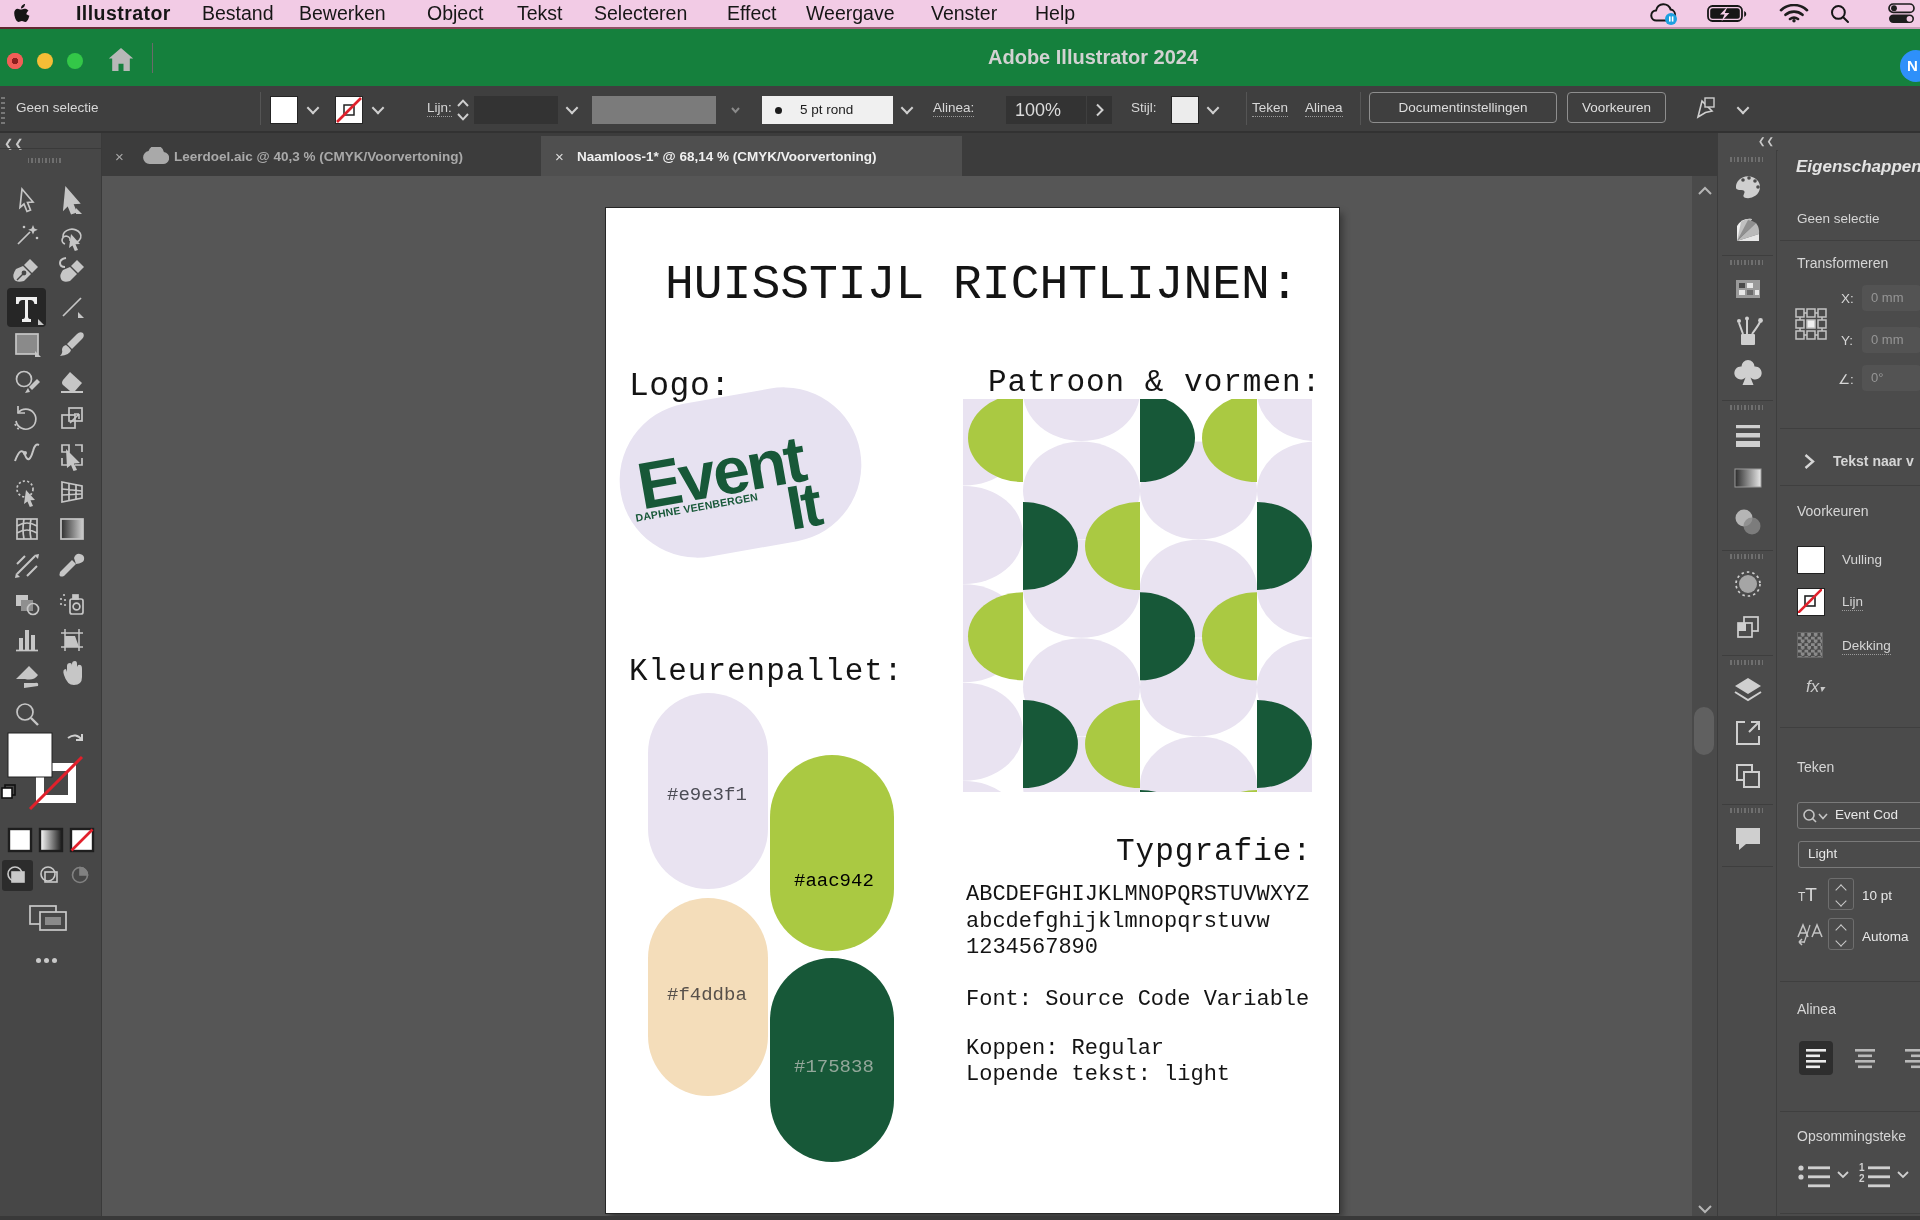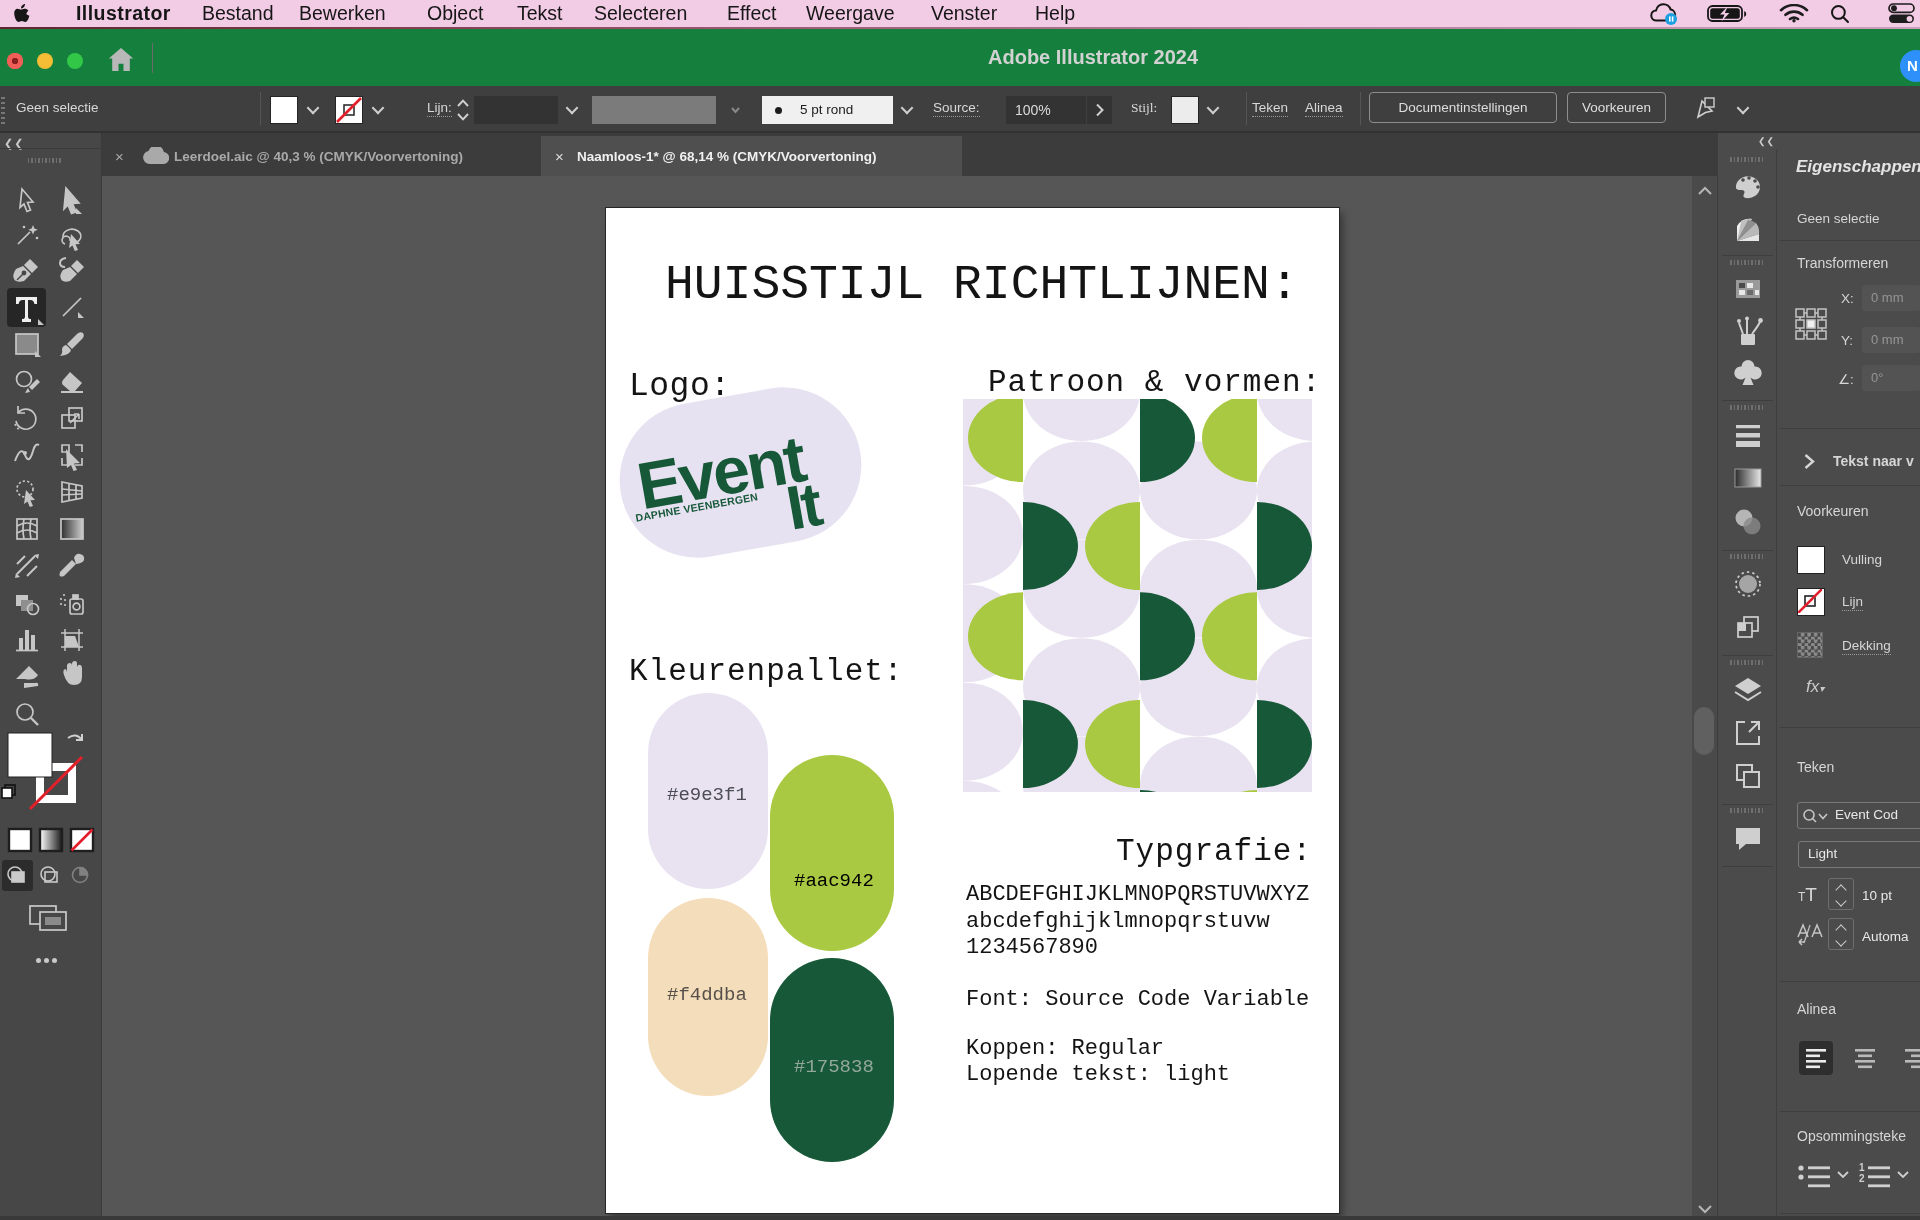--- a/index.html
+++ b/index.html
@@ -143,28 +143,28 @@
     <div style="position:absolute;left:592px;top:10px;width:124px;height:28px;background:#7b7b7b;"></div>
     <div class="chevbtn" style="left:722px;"><svg width="27" height="28">
           <path d="M10 12 13.5 16 17 12" fill="none" stroke="#8a8a8a" stroke-width="2"></path>
         </svg></div>
 
     <div style="position:absolute;left:762px;top:10px;width:131px;height:28px;background:#f0f0f0;color:#1c1c1c;font-size:13.5px;line-height:28px;">
       <span style="position:absolute;left:13px;top:11px;width:7px;height:7px;border-radius:50%;background:#1c1c1c;"></span>
       <span style="position:absolute;left:38px;">5 pt rond</span>
     </div>
     <div class="chevbtn chev" style="left:893px;"></div>
-    <div class="lbl dotted" style="left:933px;">Source:</div>
-    <div style="position:absolute;left:1006px;top:10px;width:80px;height:28px;background:#333333;color:#dcdcdc;font-size:14px;line-height:28px;"><span style="margin-left:9px;">100%</span></div>
+    <div class="lbl dotted" style="left:933px;">Alinea:</div>
+    <div style="position:absolute;left:1006px;top:10px;width:80px;height:28px;background:#333333;color:#dcdcdc;font-size:18px;line-height:28px;"><span style="margin-left:9px;">100%</span></div>
     <div style="position:absolute;left:1087px;top:10px;width:25px;height:28px;background:#333333;">
       <svg width="25" height="28">
           <path d="M10 8.5 15.5 14 10 19.5" fill="none" stroke="#cfcfcf" stroke-width="2"></path>
         </svg>
     </div>
-    <div class="lbl" style="left:1131px;font-family:Liberation Serif, serif;">Stijl:</div>
+    <div class="lbl" style="left:1131px;">Stijl:</div>
     <div class="swatch" style="left:1171px;background:#ececec;"></div>
     <div class="chevbtn chev" style="left:1199px;"></div>
     <div class="csep" style="left:1246px;"></div>
     <div class="lbl dotted" style="left:1252px;">Teken</div>
     <div class="lbl dotted" style="left:1305px;">Alinea</div>
     <div class="csep" style="left:1360px;"></div>
     <div class="btn" style="left:1369px;width:188px;">Documentinstellingen</div>
     <div class="btn" style="left:1567px;width:99px;">Voorkeuren</div>
     <svg style="position:absolute;left:1692px;top:11px" width="28" height="26" viewBox="0 0 28 26">
       <path d="M6 20 10 4l10 10-6.5 1.5z" fill="none" stroke="#cfcfcf" stroke-width="1.6"></path>

